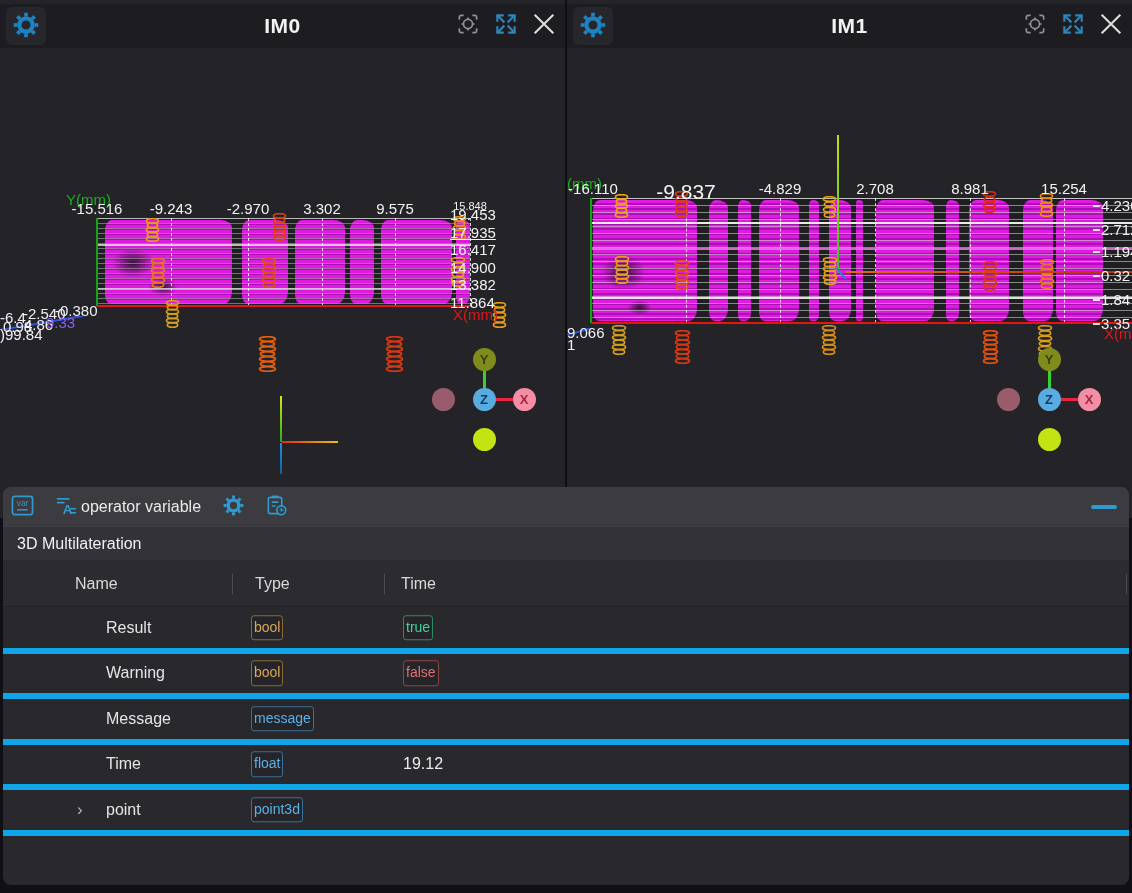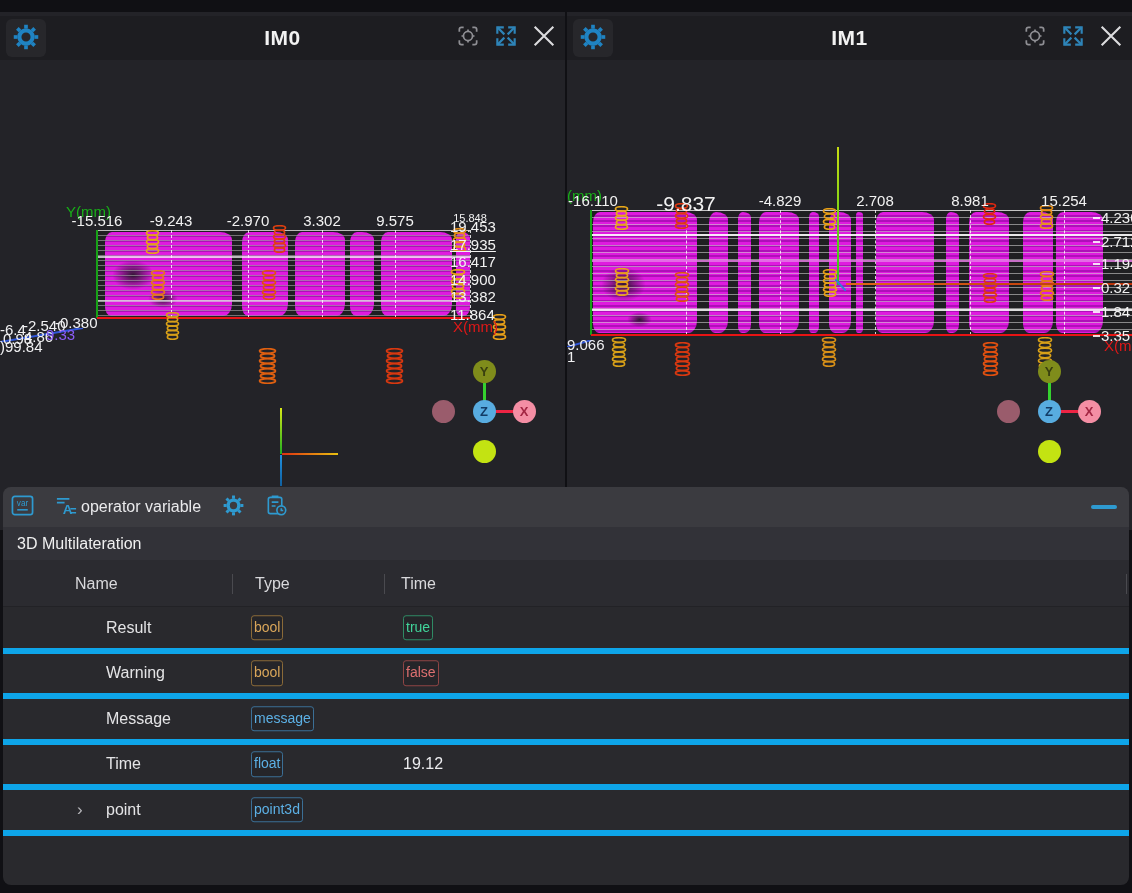--- a/index.html
+++ b/index.html
@@ -1,18 +1,18 @@
 <!DOCTYPE html>
 <html><head>
 <meta charset="utf-8">
 <style>
   *{box-sizing:border-box;margin:0;padding:0}
   body{background:#101014;font-family:"Liberation Sans",sans-serif}
   .screen{position:relative;width:1132px;height:893px;background:#101014;overflow:hidden}
-  .panel{position:absolute;top:12px;height:518px;width:565px;background:#232328;overflow:hidden}
+  .panel{position:absolute;top:0;height:518px;width:565px;background:#232328;overflow:hidden}
   .phead{position:absolute;top:4px;left:0;right:0;height:44px;background:#1d1d21}
   .ptitle{position:absolute;left:0;right:0;top:0;height:44px;line-height:44px;text-align:center;
           color:#f2f2f2;font-size:21px;font-weight:bold;letter-spacing:.5px}
   .gearbtn{position:absolute;left:6px;top:3px;width:40px;height:38px;background:#27272b;border:none;
            border-radius:6px;display:flex;align-items:center;justify-content:center;cursor:pointer}
   .hicons{position:absolute;right:6px;top:7px;display:flex;gap:8px}
   .hic{width:30px;height:30px;display:flex;align-items:center;justify-content:center;cursor:pointer}
   .scene{position:absolute;inset:0;overflow:hidden}
   .scene div{pointer-events:none}
   .bottom{position:absolute;left:3px;top:487px;width:1126px;height:398px;background:#29292d;

